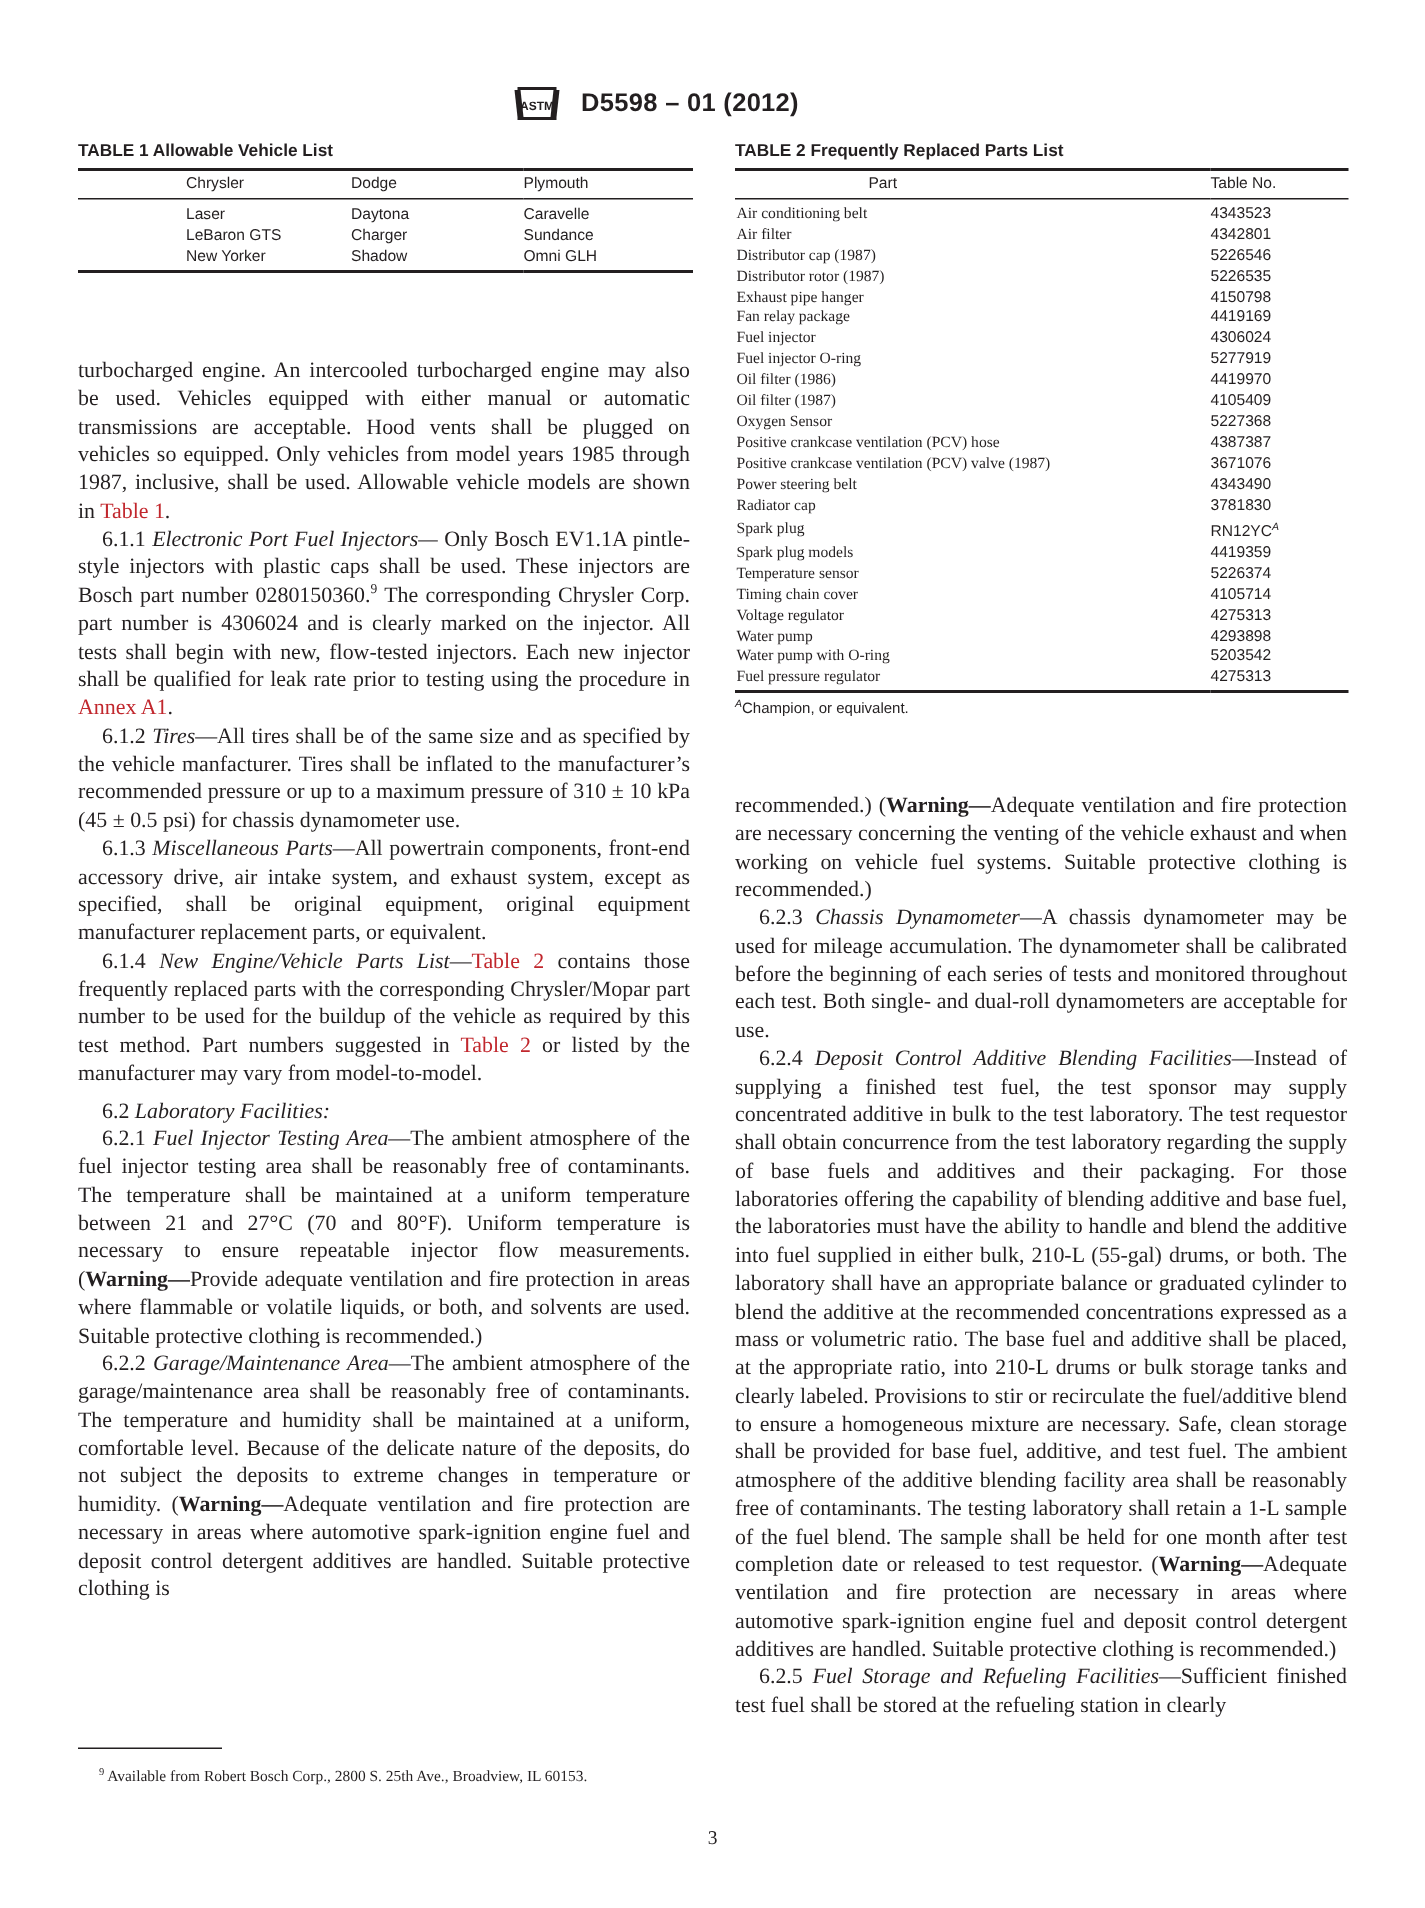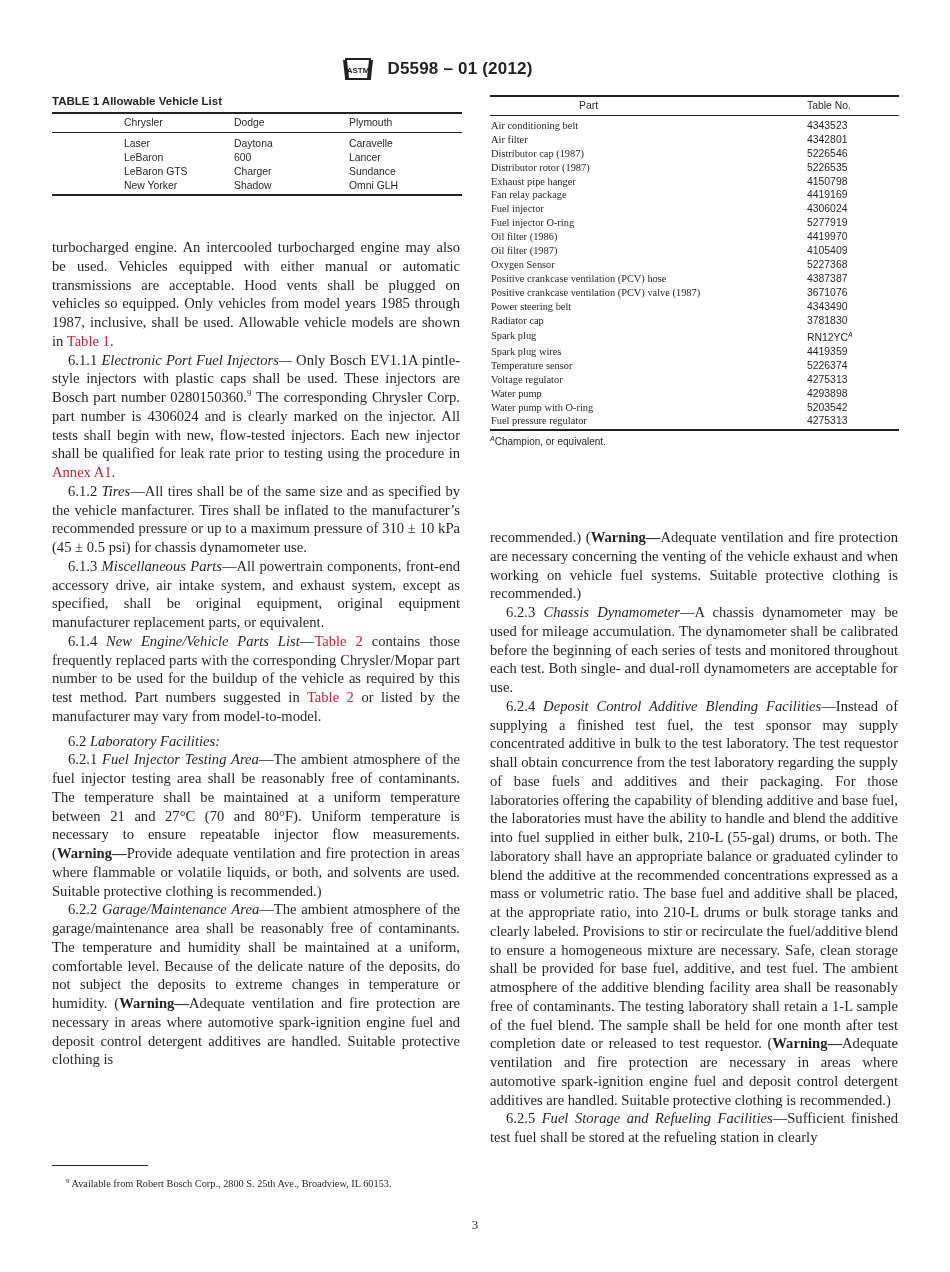--- a/index.html
+++ b/index.html
@@ -81,39 +81,35 @@
         <th>Plymouth</th>
       </tr>
     </thead>
     <tbody>
       <tr>
         <td class="c1">Laser</td>
         <td class="c2">Daytona</td>
         <td>Caravelle</td>
       </tr>
       <tr>
-        <td class="c1">LeBaron</td>
-        <td class="c2">600</td>
-        <td>Lancer</td>
-      </tr>
-      <tr>
         <td class="c1">LeBaron GTS</td>
         <td class="c2">Charger</td>
         <td>Sundance</td>
       </tr>
       <tr>
         <td class="c1">New Yorker</td>
         <td class="c2">Shadow</td>
         <td>Omni GLH</td>
       </tr>
     </tbody>
   </table>
 </div>
 
 <div id="table2">
+  <div class="tcaption">TABLE 2 Frequently Replaced Parts List</div>
   <table>
     <thead>
       <tr>
         <th class="part">Part</th>
         <th class="num">Table No.</th>
       </tr>
     </thead>
     <tbody id="t2body">
       <tr>
           <td class="part">Air conditioning belt</td>
@@ -173,26 +169,30 @@
         </tr>
       <tr>
           <td class="part">Radiator cap</td>
           <td class="num">3781830</td>
         </tr>
       <tr>
           <td class="part">Spark plug</td>
           <td class="num"><span>RN12YC</span><sup class="it">A</sup></td>
         </tr>
       <tr>
-          <td class="part">Spark plug wires</td>
+          <td class="part">Spark plug models</td>
           <td class="num">4419359</td>
         </tr>
       <tr>
           <td class="part">Temperature sensor</td>
           <td class="num">5226374</td>
+        </tr>
+      <tr>
+          <td class="part">Timing chain cover</td>
+          <td class="num">4105714</td>
         </tr>
       <tr>
           <td class="part">Voltage regulator</td>
           <td class="num">4275313</td>
         </tr>
       <tr>
           <td class="part">Water pump</td>
           <td class="num">4293898</td>
         </tr>
       <tr>

